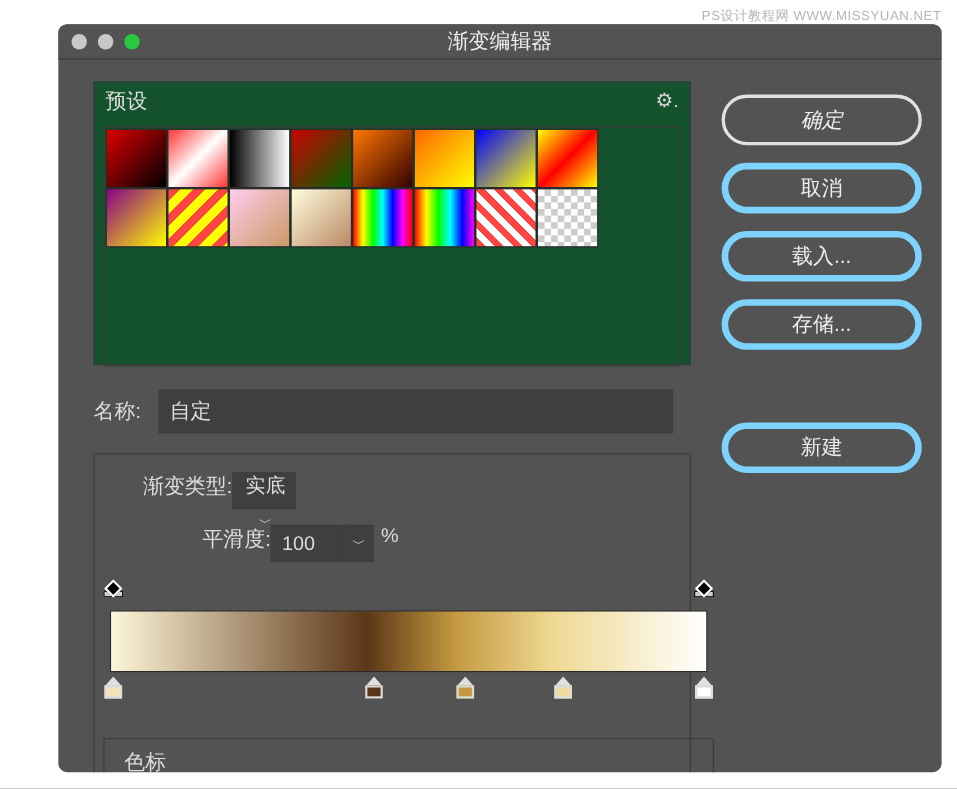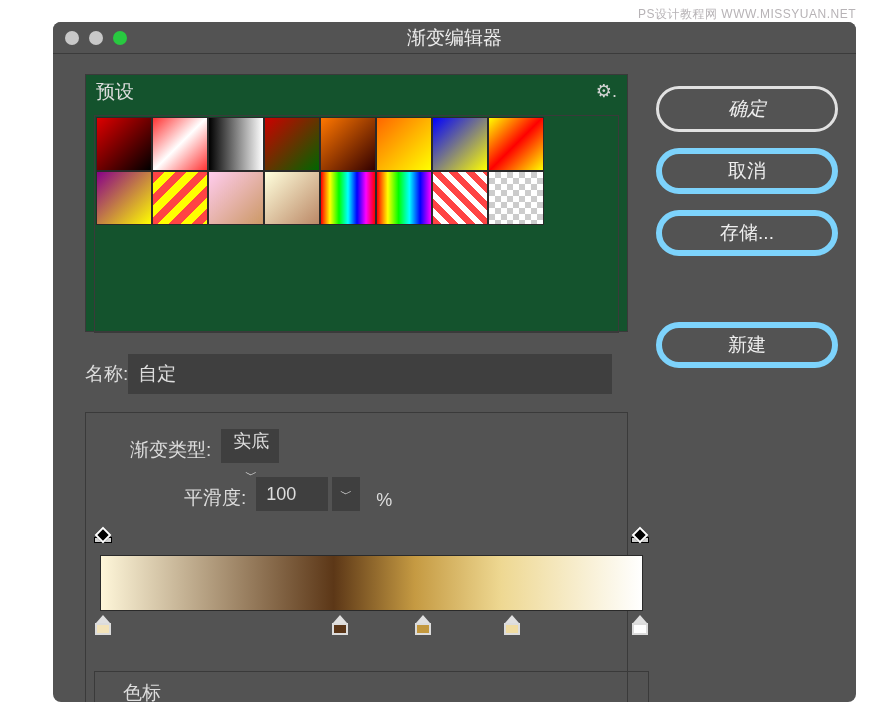--- a/index.html
+++ b/index.html
@@ -19,40 +19,40 @@
     .btn { height: 46px; border: 6px solid #7dd3fc; border-radius: 24px; background: transparent; color: #eee; font-size: 19px; cursor: pointer; display: flex; align-items: center; justify-content: center; }
     .btn:first-child { border-width: 3px; border-color: #e1e1e1; font-style: italic; }
     .panel { border: 1px solid #3a3a3a; background: #14532d; }
     .presets-panel { height: 258px; position: relative; }
     .presets-head { display: flex; align-items: center; padding: 4px 10px; }
     .presets-head .lbl { color: #ddd; font-size: 19px; }
     .gear { position: absolute; right: 10px; top: 5px; color: #d3d3d3; font-size: 18px; cursor: pointer; }
     .presets-grid { margin: 6px 8px 8px 8px; border: 1px solid #3a3a3a; height: 218px; padding: 1px; display: flex; flex-direction: column; }
     .row { display: flex; }
     .sw { width: 56px; height: 54px; border: 1px solid #2a2a2a; }
-    .name-row { display: flex; align-items: center; gap: 0; margin: 22px 16px 18px 0; }
+    .name-row { display: flex; align-items: center; gap: 16px; margin: 22px 16px 18px 0; }
     .lbl { color: #ddd; font-size: 19px; }
     .input { background: #3f3f3f; border: none; height: 40px; padding: 0 10px; color: #ddd; font-size: 19px; flex: 1; }
     .lower-panel { border: 1px solid #3a3a3a; padding: 16px 14px 14px 44px; margin-top: 8px; }
-    .type-row, .smooth-row { display: flex; align-items: flex-end; gap: 10px; margin-bottom: 14px; }
+    .type-row, .smooth-row { display: flex; align-items: flex-start; gap: 0; margin-bottom: 14px; }
     .select { background: #3f3f3f; border: none; color: #ddd; height: 34px; padding: 0 10px 0 12px; font-size: 18px; display: flex; align-items: center; gap: 14px; cursor: pointer; flex-direction: column; }
     .chev { font-size: 12px; }
     .pct-input { background: #3f3f3f; border: none; height: 34px; width: 72px; padding: 0 10px; color: #ddd; font-size: 18px; text-align: left; }
     .pct-sym { color: #ddd; font-size: 18px; margin-left: 6px; }
     .chev-box { background: #3f3f3f; width: 28px; height: 34px; display: flex; align-items: center; justify-content: center; color: #ddd; font-size: 12px; cursor: pointer; margin-left: -6px; }
     .grad-area { position: relative; margin: 18px -36px 12px -36px; height: 130px; }
     .opstop, .cstop { position: absolute; width: 14px; height: 14px; }
     .opstop { top: 0; }
     .opstop .dia { width: 12px; height: 12px; background: #000; border: 2px solid #fff; transform: rotate(45deg); margin: 0 auto; }
     .opstop .base { width: 18px; height: 6px; background: #cfcfcf; border: 1px solid #000; margin: -4px -2px 0 -2px; }
     .gradbar { position: absolute; top: 26px; left: 6px; right: 6px; height: 56px; border: 1px solid #2a2a2a; }
     .cstop { top: 86px; }
     .cstop .tip { width: 0; height: 0; border-left: 7px solid transparent; border-right: 7px solid transparent; border-bottom: 8px solid #e0e0e0; margin: 0 auto; }
     .cstop .box { width: 16px; height: 12px; border: 2px solid #dcdcdc; margin: 0 -1px; }
-    .stops-panel { border: 1px solid #3a3a3a; margin: 6px -36px 0 -36px; padding: 8px 18px 4px 28px; }
+    .stops-panel { border: 1px solid #3a3a3a; margin: 6px -36px 0 -36px; padding: 8px 18px 4px 18px; }
     .smooth-row { margin-left: 54px; }
     
     .g1 { background: linear-gradient(135deg,#d00 0%,#000 100%); }
     .g2 { background: linear-gradient(135deg,#f33 0%,#fff 50%,#f33 100%); }
     .g3 { background: linear-gradient(90deg,#000 0%,#fff 100%); }
     .g4 { background: linear-gradient(135deg,#c00 0%,#060 100%); }
     .g5 { background: linear-gradient(135deg,#f70 0%,#300 100%); }
     .g6 { background: linear-gradient(135deg,#f60 0%,#ff0 100%); }
     .g7 { background: linear-gradient(135deg,#00f 0%,#ff0 100%); }
     .g8 { background: linear-gradient(135deg,#ff0 0%,#f00 50%,#ff0 100%); }
@@ -170,18 +170,19 @@
 
         <div class="stops-panel">
           <span class="lbl">色标</span>
         </div>
       </div>
     </div>
 
     <div class="right">
       <button class="btn">确定</button>
       <button class="btn">取消</button>
+      <button class="btn">载入...</button>
       <button class="btn">存储...</button>
       <div style="height:34px"></div>
       <button class="btn">新建</button>
     </div>
   </div>
 </div>
 
 </body></html>

